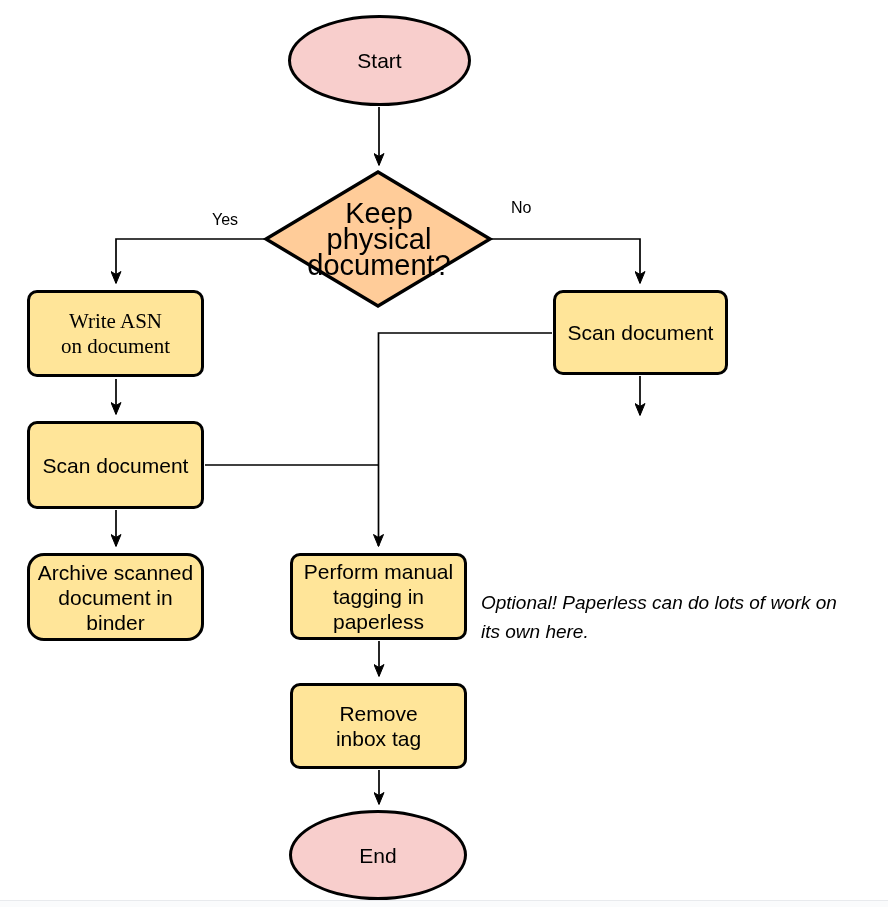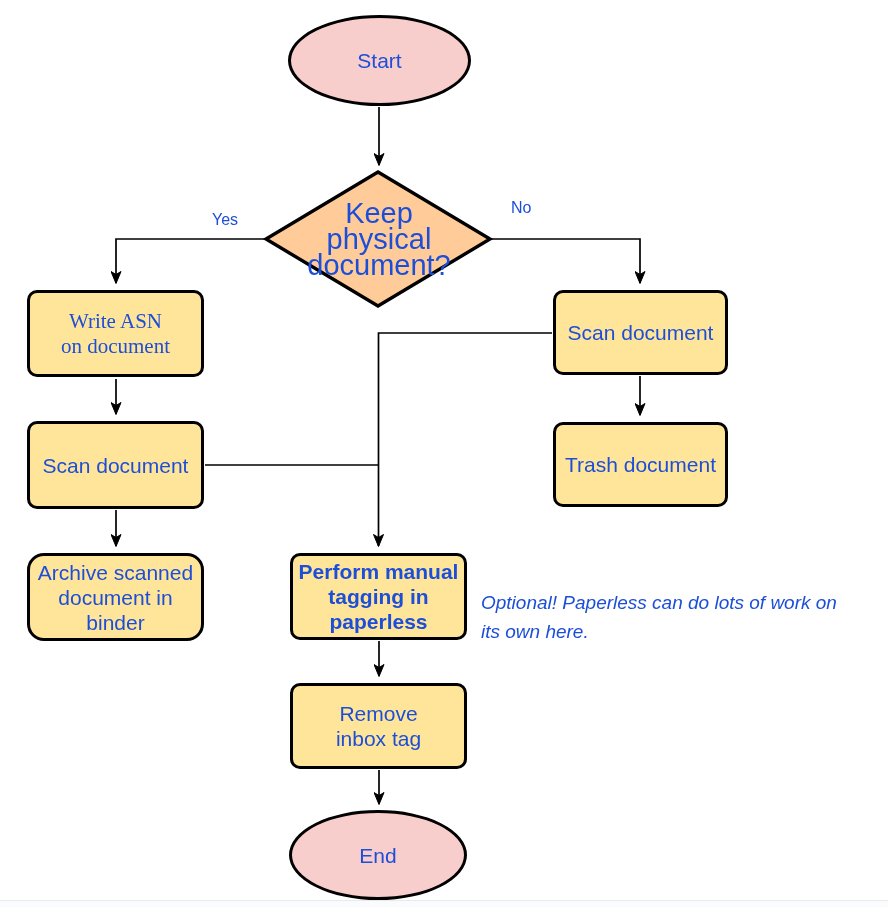--- a/index.html
+++ b/index.html
@@ -2,21 +2,21 @@
 <html style="--background: #ffffff; --terminal-fill: #f8cecc; --decision-fill: #ffcc99; --process-fill: #ffe599; --stroke: #000000;"><head>
 <meta charset="utf-8">
 <style>
   html, body { margin: 0; padding: 0; background: #ffffff; }
   .canvas {
     position: relative;
     width: 888px;
     height: 907px;
     background: var(--background, #ffffff);
     font-family: "Liberation Sans", "DejaVu Sans", sans-serif;
-    color: #1d4ed8;
+    color: #000000;
     overflow: hidden;
   }
   .edge-layer { position: absolute; left: 0; top: 0; }
   .edge {
     fill: none;
     stroke: var(--stroke, #000);
     stroke-width: 1.7px;
     stroke-miterlimit: 10;
   }
   .diamond-shape {
@@ -72,21 +72,21 @@
     white-space: pre-line;
     text-align: left;
   }
   
   .n-start      { left: 288px; top: 15px;  width: 183px; height: 91px; }
   .n-write-asn  { left: 27px;  top: 290px; width: 177px; height: 87px; font-family: Liberation Serif, serif; }
   .n-scan-left  { left: 27px;  top: 421px; width: 177px; height: 88px; }
   .n-archive    { left: 27px;  top: 553px; width: 177px; height: 88px; border-radius: 17px; }
   .n-scan-right { left: 553px; top: 290px; width: 175px; height: 85px; }
   .n-trash      { left: 553px; top: 422px; width: 175px; height: 85px; }
-  .n-tagging    { left: 290px; top: 553px; width: 177px; height: 87px; font-weight: bold; }
+  .n-tagging    { left: 290px; top: 553px; width: 177px; height: 87px; }
   .n-remove     { left: 290px; top: 683px; width: 177px; height: 86px; }
   .n-end        { left: 289px; top: 810px; width: 178px; height: 90px; }
   .n-decision-label { left: 294px; top: 200px; width: 170px; height: 78px; }
   .l-yes { left: 212px; top: 211px; }
   .l-no  { left: 511px; top: 199px; }
   .bottom-edge {
     position: absolute;
     left: 0; right: 0; top: 900px; height: 7px;
     border-top: 1px solid #e8eaed;
     background: #fafbfc;
@@ -130,21 +130,20 @@
 on document</div>
 
   <div class="node process n-scan-left">Scan document</div>
 
   <div class="node process n-archive">Archive scanned
 document in
 binder</div>
 
   <div class="node process n-scan-right">Scan document</div>
 
-  <div class="node process n-trash">Trash document</div>
 
   <div class="node process n-tagging">Perform manual
 tagging in
 paperless</div>
 
   <div class="note">Optional! Paperless can do lots of work on
 its own here.</div>
 
   <div class="node process n-remove">Remove
 inbox tag</div>

